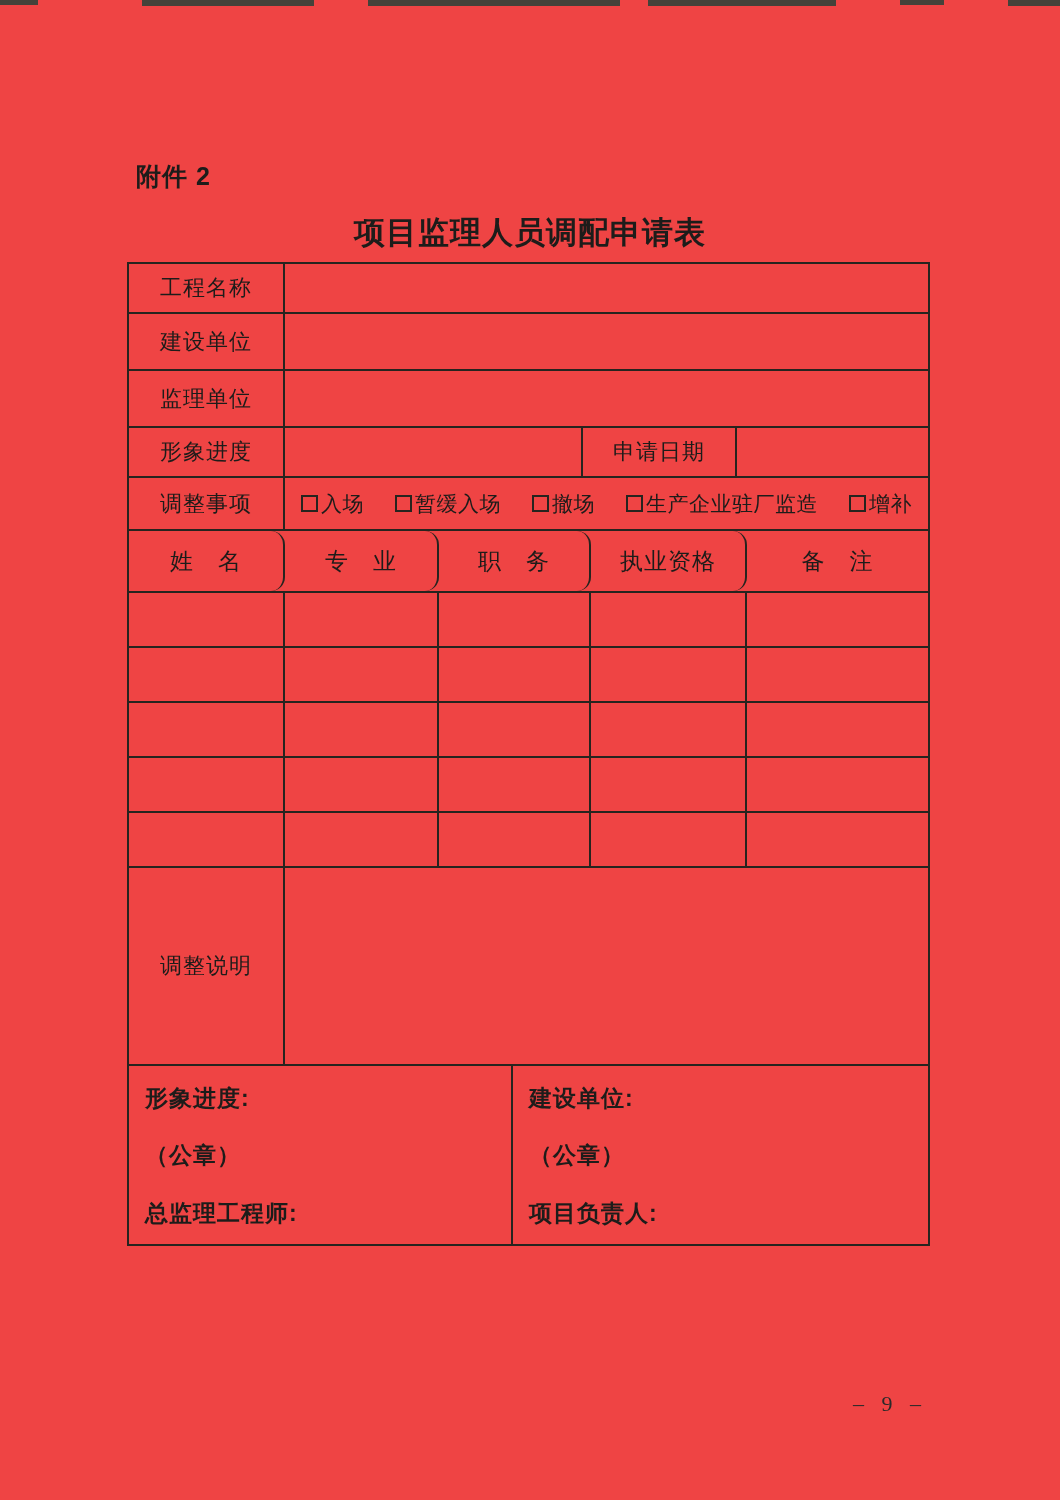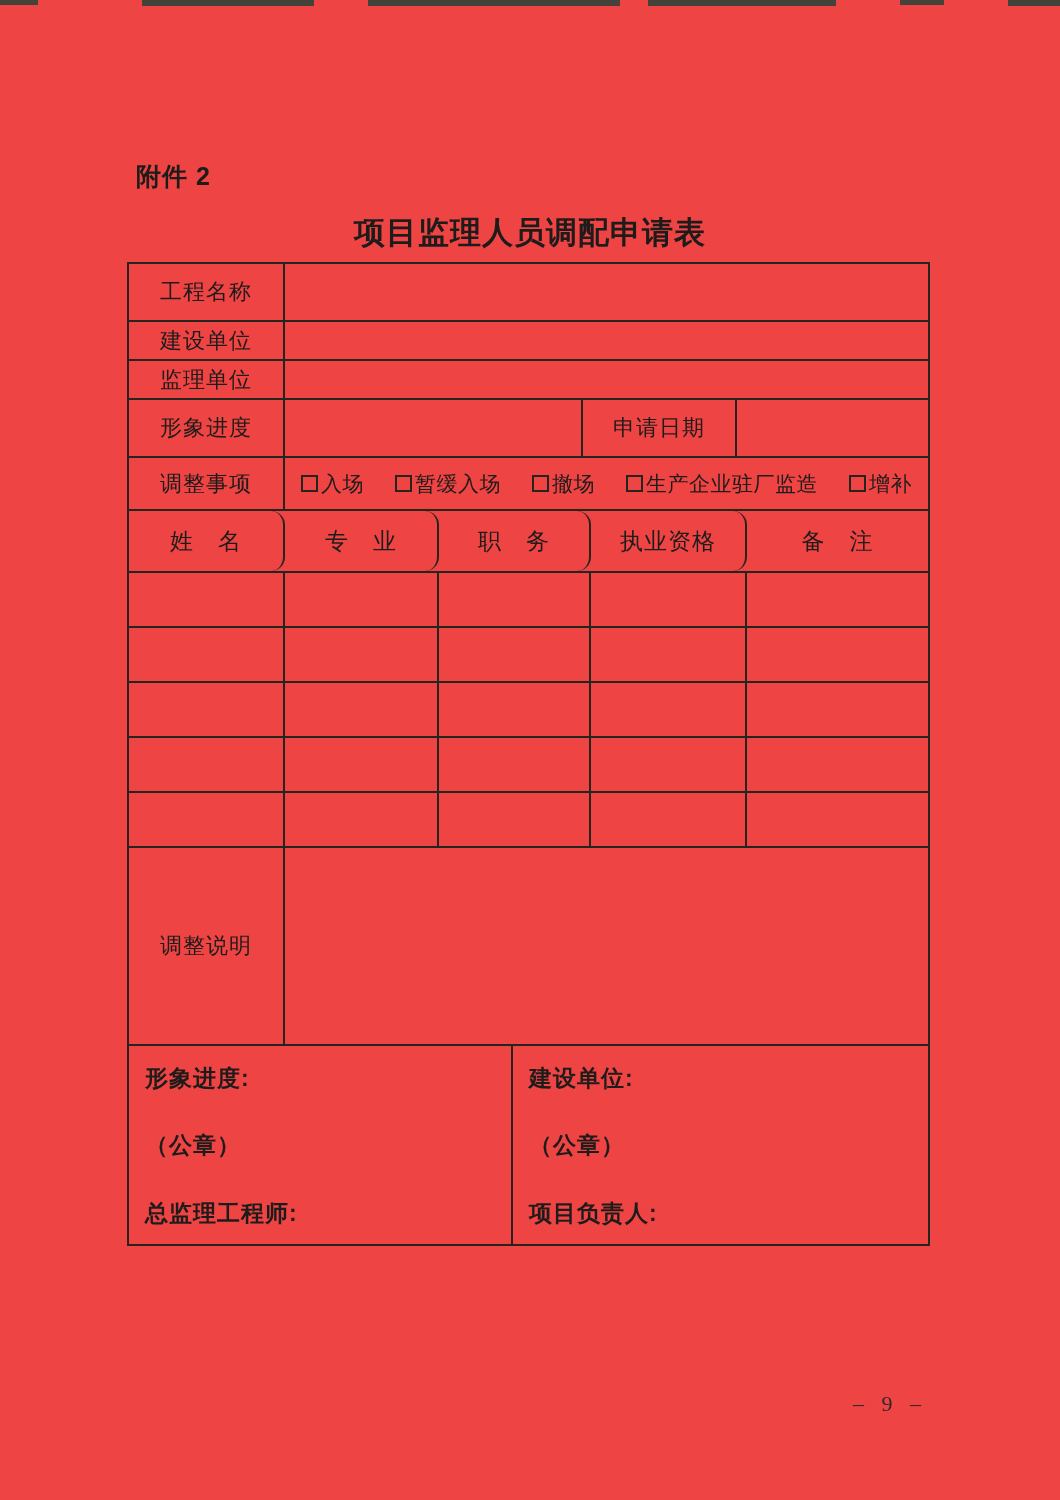--- a/index.html
+++ b/index.html
@@ -42,21 +42,21 @@
   .cell.end{border-right:none;}
   .cell.fill{flex:1 1 auto;}
   .w-label{width:156px;flex:0 0 156px;}
   .w-c2{width:154px;flex:0 0 154px;}
   .w-c3{width:152px;flex:0 0 152px;}
   .w-c4{width:156px;flex:0 0 156px;}
   .w-prog{width:298px;flex:0 0 298px;}
   .w-date{width:154px;flex:0 0 154px;}
   .w-sigL{width:384px;flex:0 0 384px;}
 
-  .h58{height:58px;} .h57{height:39px;gap:40px;} .h53{height:53px;}
+  .h58{height:50px;} .h57{height:57px;gap:40px;} .h53{height:53px;}
   .h62{height:62px;} .h55{height:55px;} .h198{height:198px;}
 
   .cb-area{gap:12px;}
   .cb-item{display:inline-flex;align-items:center;font-size:21px;letter-spacing:0.5px;white-space:nowrap;}
   .cb-item + .cb-item{margin-left:19px;}
   .cb-box{
     display:inline-block;width:13px;height:13px;
     border:2px solid #26241f;margin-right:3px;
     background:transparent;flex:0 0 auto;
   }

